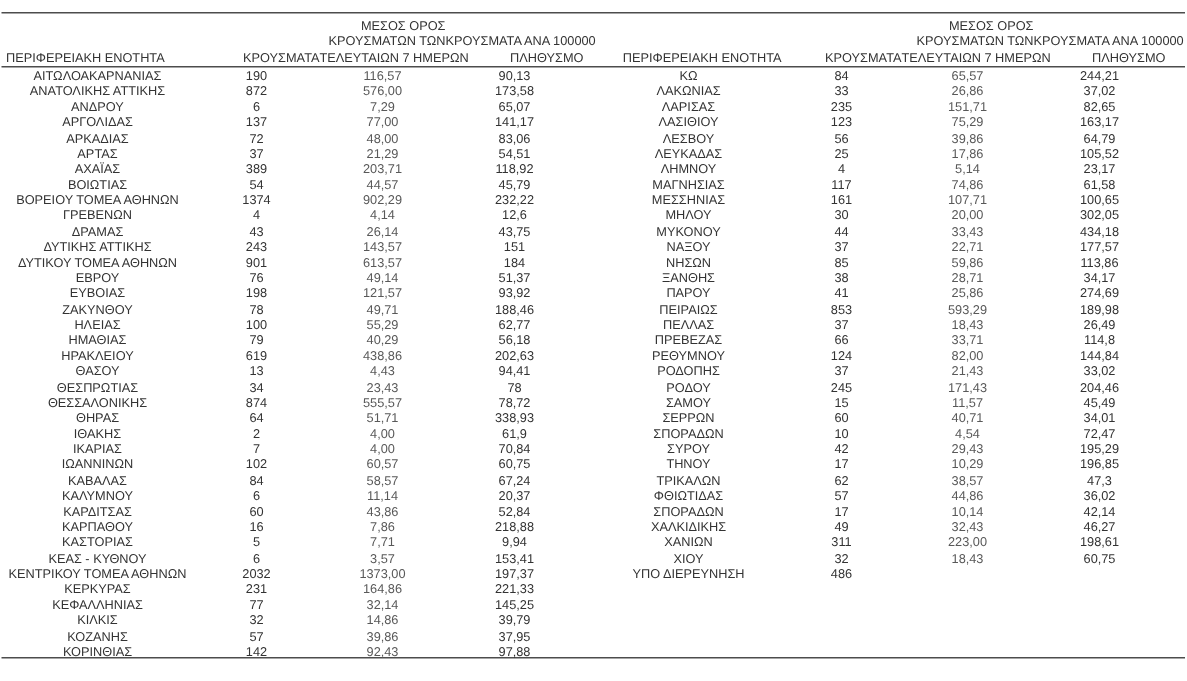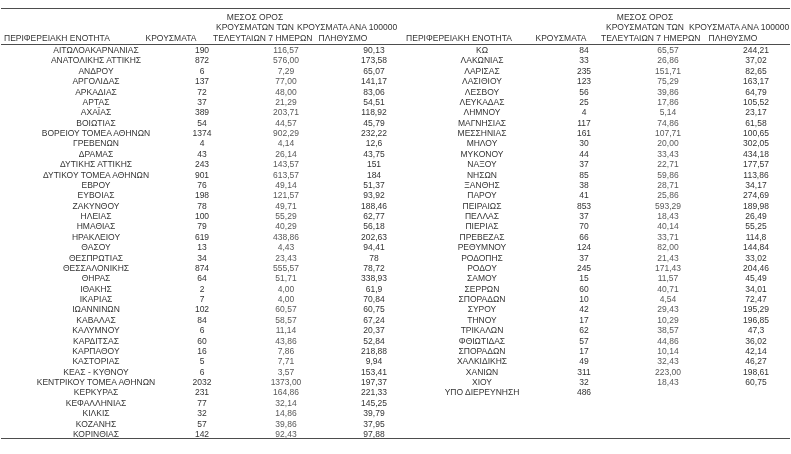--- a/index.html
+++ b/index.html
@@ -11,23 +11,23 @@
   .table-wrap{
     position:relative;margin-top:8px;width:789px;margin-left:1px;
     border-top:1px solid #4d4d4d;border-bottom:1px solid #4d4d4d;
     height:431px;box-sizing:border-box;
   }
   .header-row{
     display:flex;align-items:flex-end;height:36px;
     border-bottom:1px solid #4d4d4d;box-sizing:border-box;
     font-size:8.5px;line-height:10.5px;color:#333333;
   }
-  .hcell{white-space:nowrap;text-align:center;padding-bottom:1px;}
+  .hcell{white-space:nowrap;text-align:right;padding-bottom:1px;}
   .hcell.left-align{text-align:left;padding-left:3px;box-sizing:border-box;}
-  .body-row{display:flex;align-items:flex-start;padding-left:31px;}
+  .body-row{display:flex;align-items:flex-start;}
   .rows{font-size:8.5px;}
   .tr{display:flex;height:10.39px;line-height:10.39px;}
   .td{text-align:center;white-space:nowrap;overflow:visible;}
   
   .g-left .c0,.gl-c0{width:128px;}
   .g-left .c1,.gl-c1{width:84px;}
   .g-left .c2,.gl-c2{width:84px;}
   .g-left .c3,.gl-c3{width:92px;}
   .g-gap{width:8px;}
   
@@ -399,26 +399,20 @@
           <div class="td c2">593,29</div>
           <div class="td c3">189,98</div>
         </div>
         <div class="tr">
           <div class="td c0">ΠΕΛΛΑΣ</div>
           <div class="td c1">37</div>
           <div class="td c2">18,43</div>
           <div class="td c3">26,49</div>
         </div>
         <div class="tr">
-          <div class="td c0">ΠΙΕΡΙΑΣ</div>
-          <div class="td c1">70</div>
-          <div class="td c2">40,14</div>
-          <div class="td c3">55,25</div>
-        </div>
-        <div class="tr">
           <div class="td c0">ΠΡΕΒΕΖΑΣ</div>
           <div class="td c1">66</div>
           <div class="td c2">33,71</div>
           <div class="td c3">114,8</div>
         </div>
         <div class="tr">
           <div class="td c0">ΡΕΘΥΜΝΟΥ</div>
           <div class="td c1">124</div>
           <div class="td c2">82,00</div>
           <div class="td c3">144,84</div>

